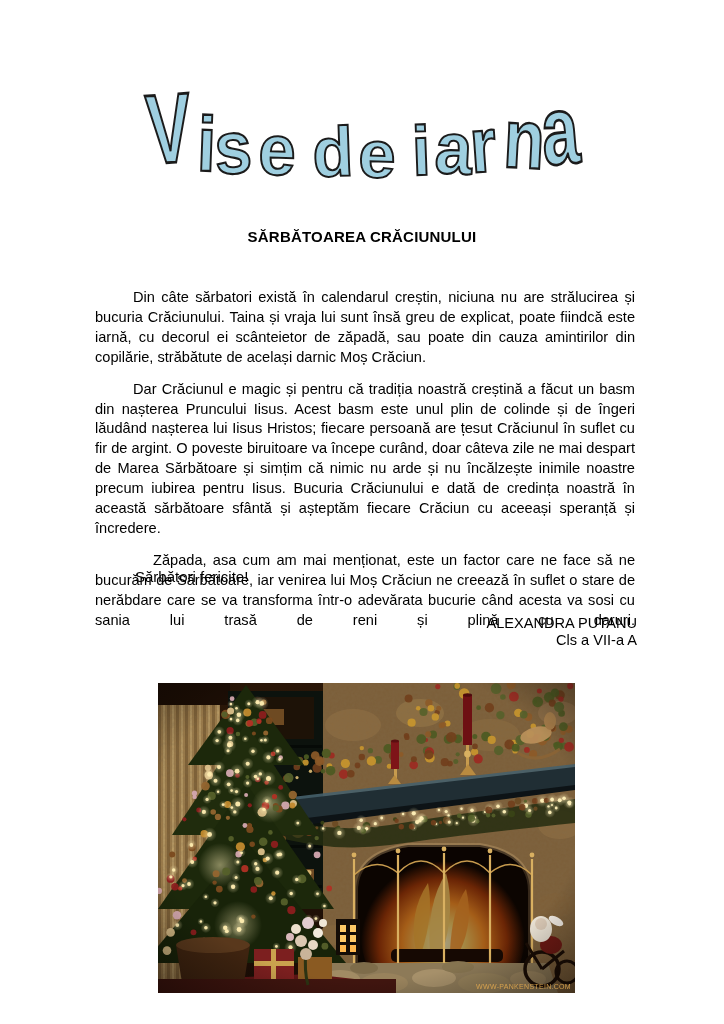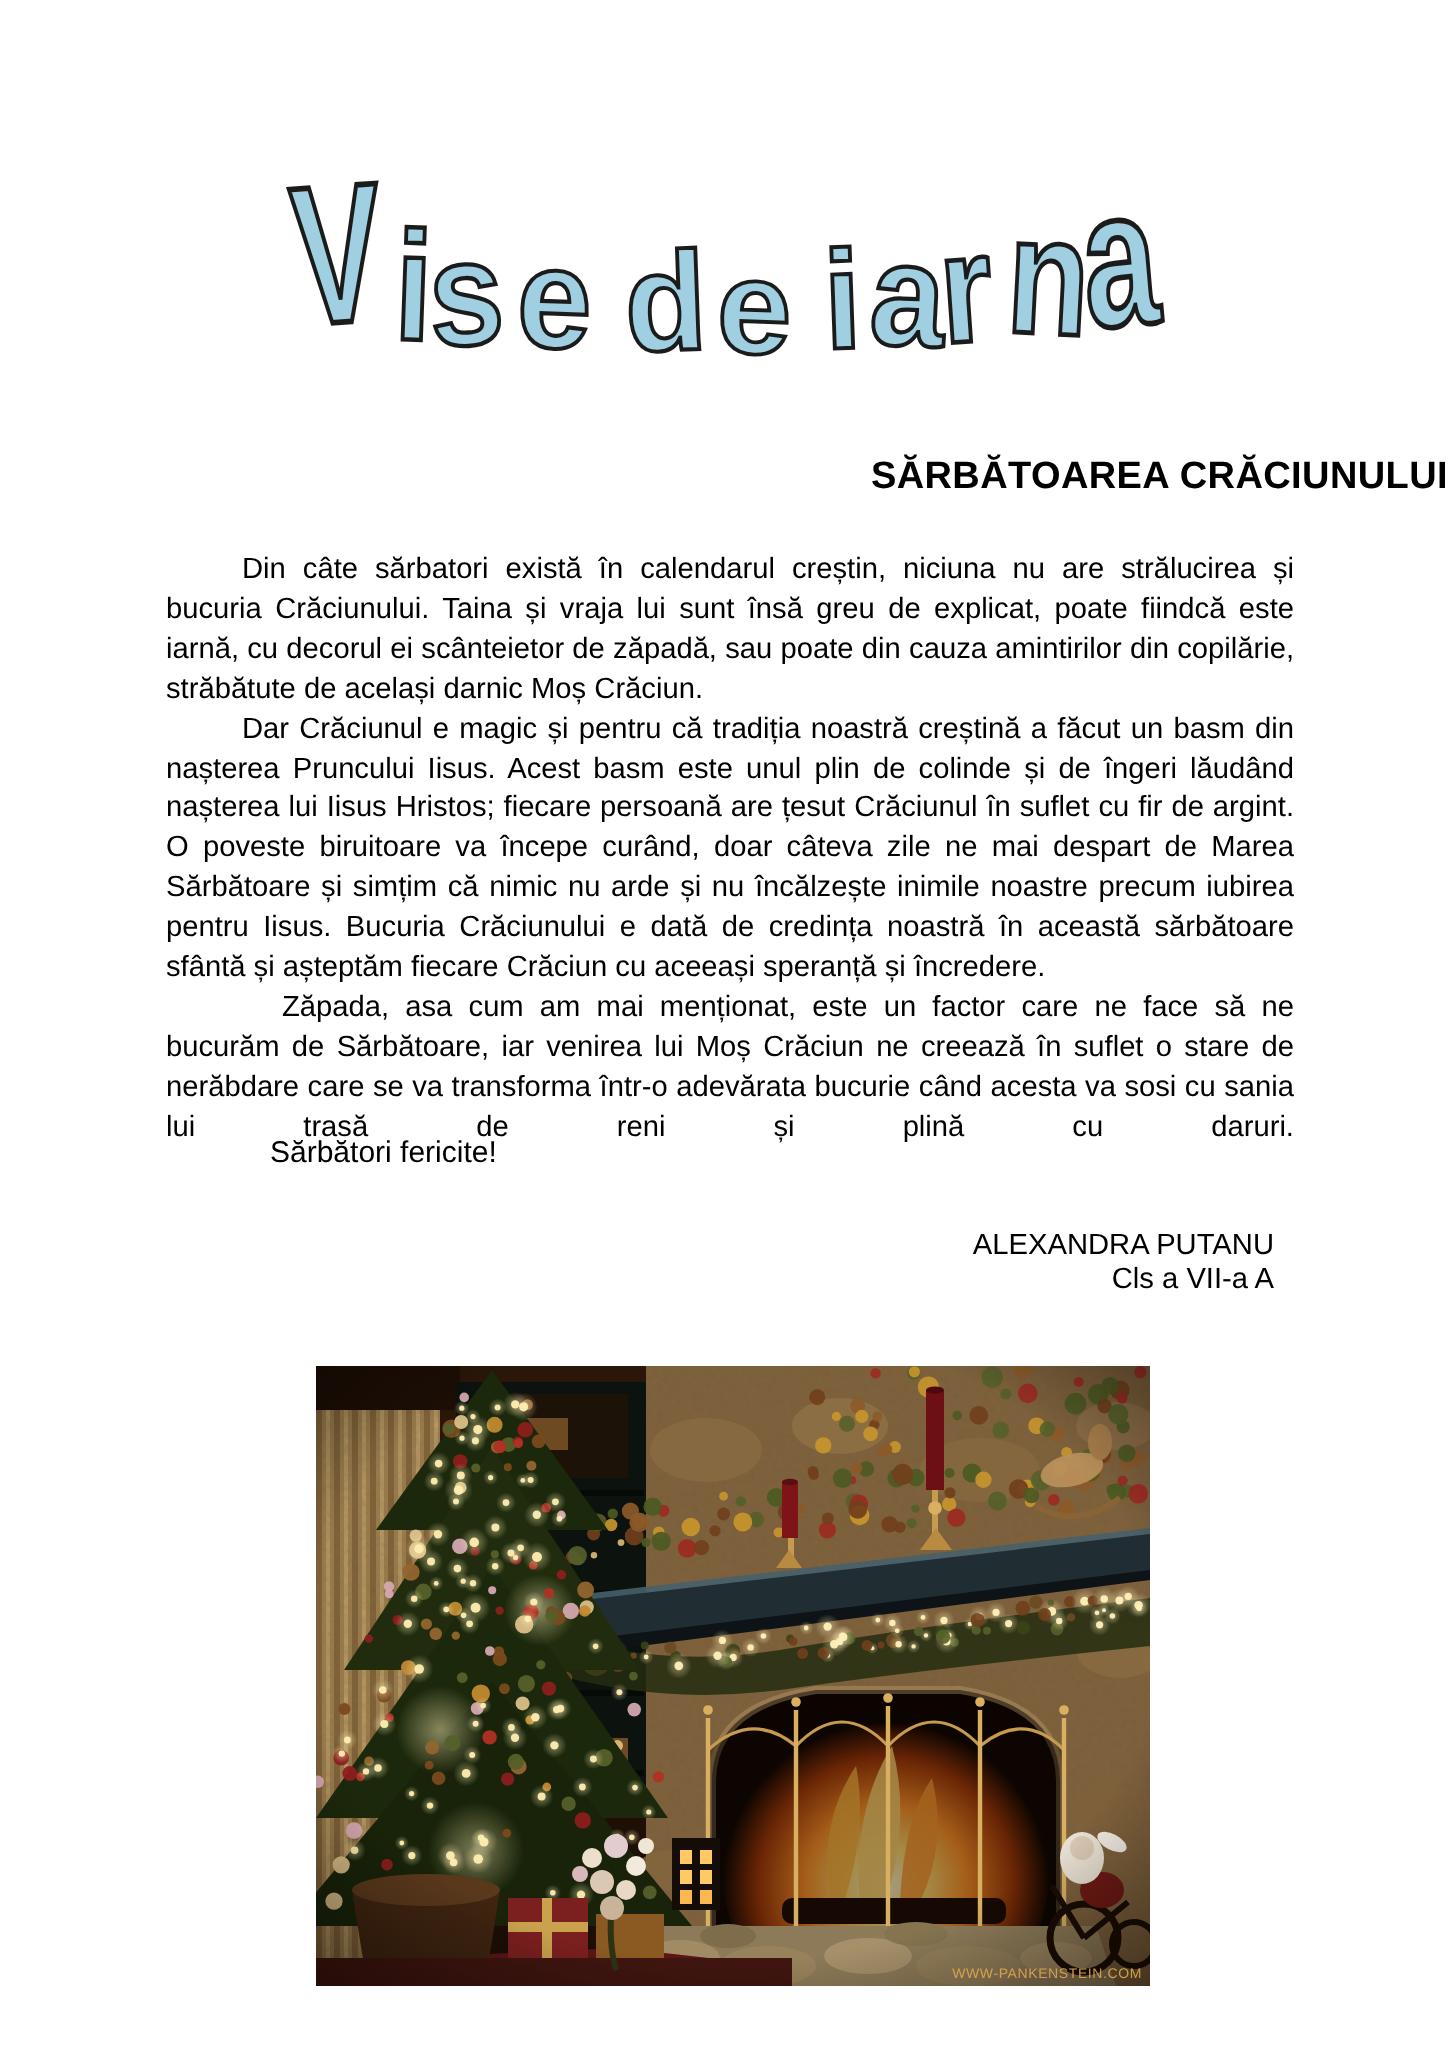--- a/index.html
+++ b/index.html
@@ -21,29 +21,29 @@
     letter-spacing:-2px;
     transform-origin:50% 100%;
     -webkit-text-stroke:2.2px #1b1b1b;
     text-shadow:0 0 0 rgba(0,0,0,0);
   }
   .title-space{display:inline-block;width:16px;}
 
   
   .heading{
     position:absolute;left:0;right:0;top:228px;
-    text-align:right;font-weight:bold;font-size:19px;letter-spacing:.2px;
+    text-align:center;font-weight:bold;font-size:15px;letter-spacing:.2px;
   }
 
   
   .bodytext{
     position:absolute;left:83px;right:77px;top:276px;
     font-size:14.6px;line-height:19.9px;text-align:justify;
   }
-  .bodytext p{margin:0;}
+  .bodytext p{margin:12px;}
   .indent-1{text-indent:38px;}
   .indent-2{text-indent:58px;}
   .force-justify{text-align-last:justify;}
 
   .signoff{
     position:absolute;left:83px;top:568px;font-size:15px;text-indent:52px;
   }
   .author{
     position:absolute;right:87px;top:615px;text-align:right;
     font-size:14.6px;line-height:16.5px;

